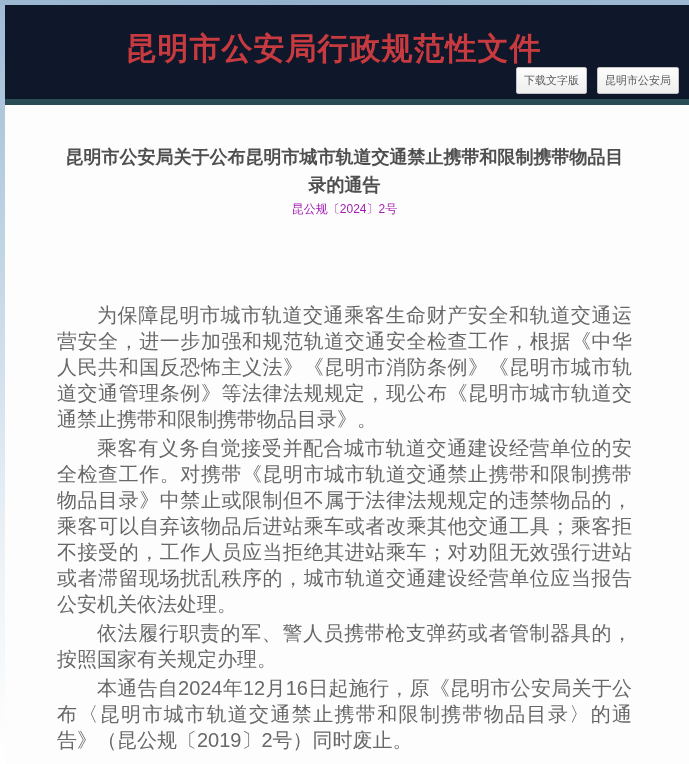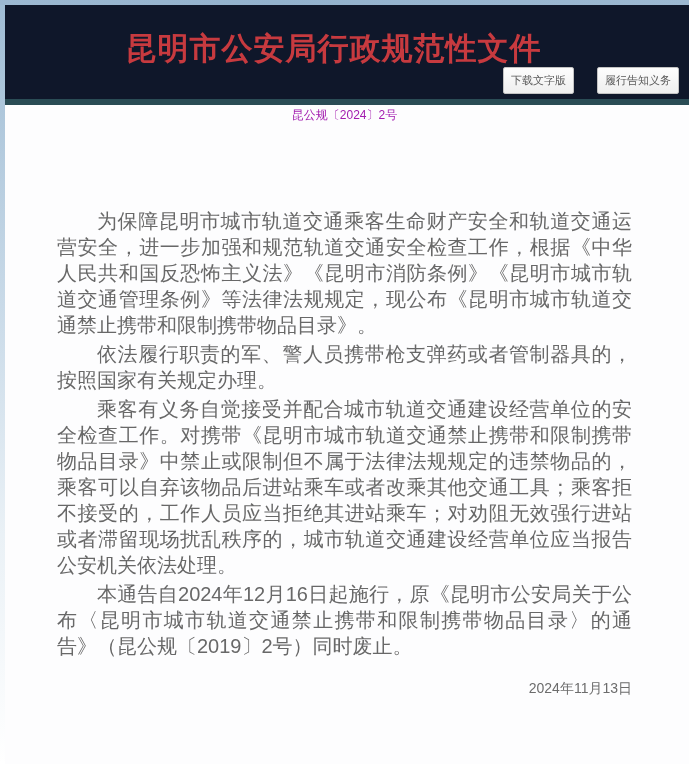--- a/index.html
+++ b/index.html
@@ -34,21 +34,21 @@
     padding-right: 22px;
     font-size: 31px;
     font-weight: bold;
     color: #c73a3f;
     letter-spacing: 1px;
     line-height: 36px;
   }
   .button-group {
     position: absolute;
     right: 10px; bottom: 5px;
-    display: flex; gap: 23px;
+    display: flex; gap: 10px;
   }
   .dl-button {
     font-family: "Liberation Sans", sans-serif;
     font-size: 11px;
     color: #5a5a5a;
     background: linear-gradient(180deg, #fdfdfd, #efefef);
     border: 1px solid #c3c3c3;
     border-radius: 2px;
     padding: 5px 7px;
     cursor: pointer;
@@ -106,32 +106,33 @@
 </head>
 <body>
 
 <div class="top-border"></div>
 <div class="left-border"></div>
 
 <header class="page-header">
   <h1 class="site-title">昆明市公安局行政规范性文件</h1>
   <div class="button-group">
     <button class="dl-button">下载文字版</button>
-    <button class="dl-button">履行告知义务</button>
+    <button class="dl-button">昆明市公安局</button>
   </div>
 </header>
 
 <div class="header-divider"></div>
 
 <main class="doc-main">
+  <h2 class="doc-title">昆明市公安局关于公布昆明市城市轨道交通禁止携带和限制携带物品目录的通告</h2>
   <div class="doc-number">昆公规〔2024〕2号</div>
 
   <article class="doc-content">
     <p>为保障昆明市城市轨道交通乘客生命财产安全和轨道交通运营安全，进一步加强和规范轨道交通安全检查工作，根据《中华人民共和国反恐怖主义法》《昆明市消防条例》《昆明市城市轨道交通管理条例》等法律法规规定，现公布《昆明市城市轨道交通禁止携带和限制携带物品目录》。</p>
+    <p>乘客有义务自觉接受并配合城市轨道交通建设经营单位的安全检查工作。对携带《昆明市城市轨道交通禁止携带和限制携带物品目录》中禁止或限制但不属于法律法规规定的违禁物品的，乘客可以自弃该物品后进站乘车或者改乘其他交通工具；乘客拒不接受的，工作人员应当拒绝其进站乘车；对劝阻无效强行进站或者滞留现场扰乱秩序的，城市轨道交通建设经营单位应当报告公安机关依法处理。</p>
     <p>依法履行职责的军、警人员携带枪支弹药或者管制器具的，按照国家有关规定办理。</p>
-    <p>乘客有义务自觉接受并配合城市轨道交通建设经营单位的安全检查工作。对携带《昆明市城市轨道交通禁止携带和限制携带物品目录》中禁止或限制但不属于法律法规规定的违禁物品的，乘客可以自弃该物品后进站乘车或者改乘其他交通工具；乘客拒不接受的，工作人员应当拒绝其进站乘车；对劝阻无效强行进站或者滞留现场扰乱秩序的，城市轨道交通建设经营单位应当报告公安机关依法处理。</p>
     <p>本通告自2024年12月16日起施行，原《昆明市公安局关于公布〈昆明市城市轨道交通禁止携带和限制携带物品目录〉的通告》（昆公规〔2019〕2号）同时废止。</p>
   </article>
 
   <div class="signature-block">
     <div class="sig-date">2024年11月13日</div>
   </div>
 </main>
 
 </body></html>

